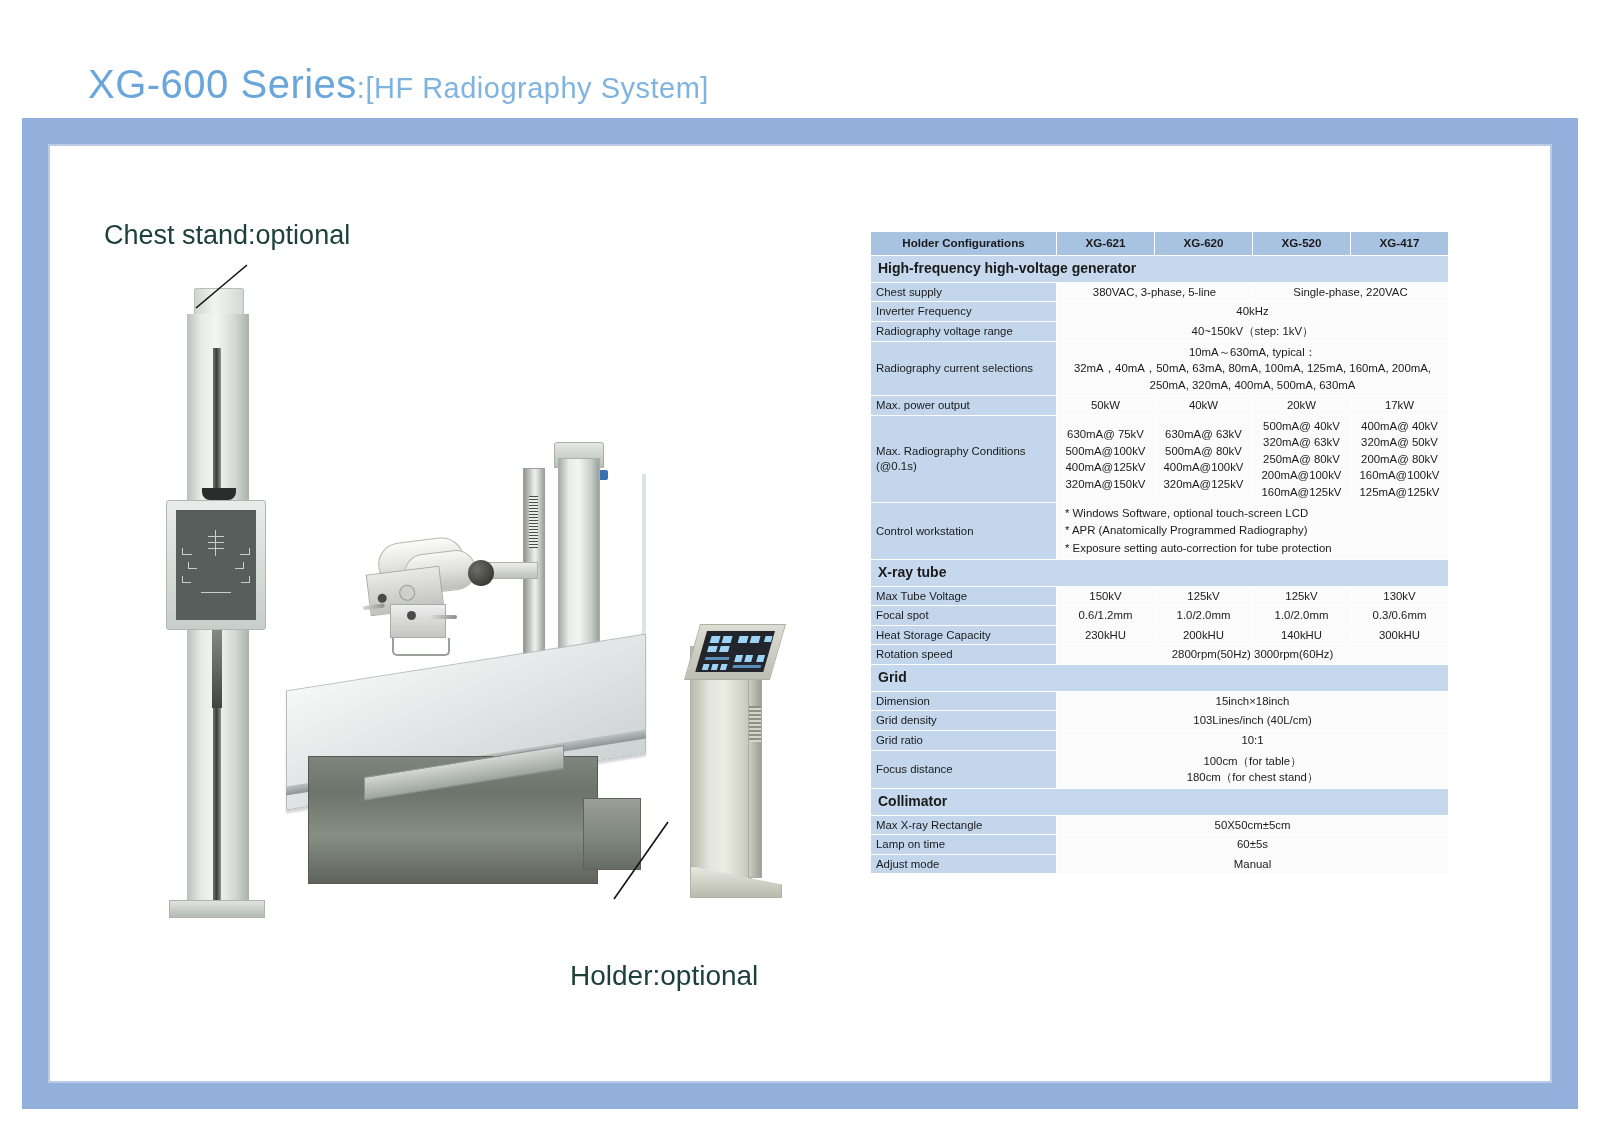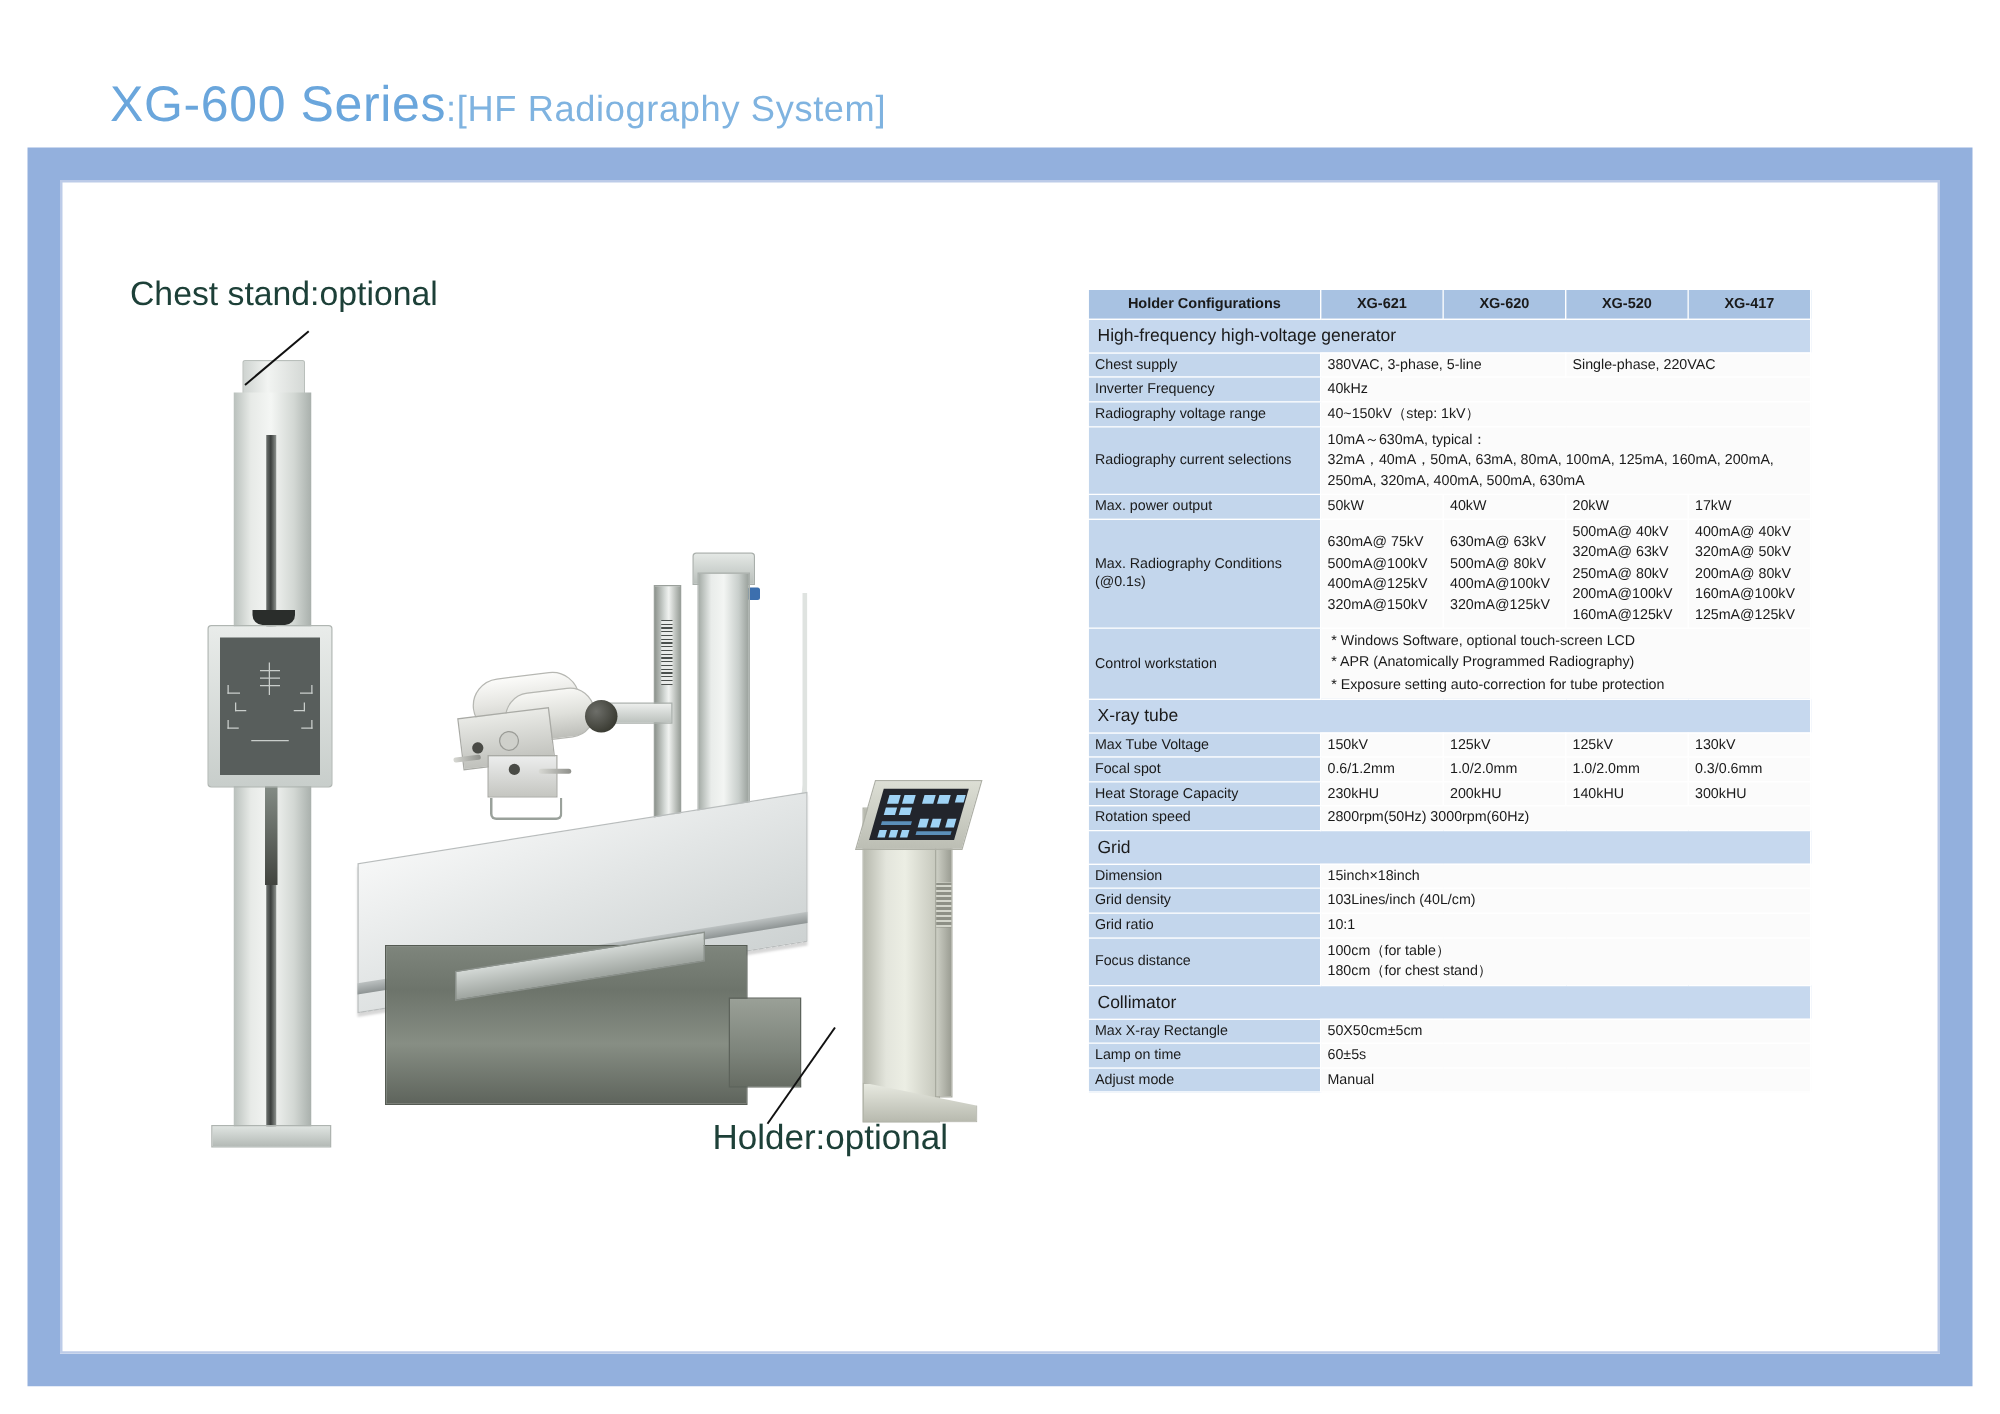--- a/index.html
+++ b/index.html
@@ -44,21 +44,21 @@
   
   .anno{
     position:absolute;
     color:#1d4038;
     font-size:27px;
     font-weight:400;
     white-space:nowrap;
     font-family:"Liberation Sans", sans-serif;
   }
   .anno-chest{left:104px;top:220px;}
-  .anno-holder{left:570px;top:894px;font-size:28px;}
+  .anno-holder{left:570px;top:960px;font-size:28px;}
   .leader{position:absolute;background:transparent;}
   .leader svg{display:block;overflow:visible;}
 
   
   .photo-area{position:absolute;left:48px;top:140px;width:800px;height:840px;}
 
   
   .cs{position:absolute;left:108px;top:148px;width:120px;height:625px;}
   .cs-toplip{position:absolute;left:38px;top:0;width:50px;height:32px;background:linear-gradient(90deg,#cfd4d1,#f2f4f2 40%,#d5d9d6);border:1px solid #b9bfbb;box-sizing:border-box;border-radius:2px;}
   .cs-col{position:absolute;left:31px;top:26px;width:62px;height:598px;background:linear-gradient(90deg,#b9c0bc 0%,#e7eae7 22%,#f4f6f4 48%,#d2d7d3 78%,#a9b0ac 100%);}
@@ -208,32 +208,33 @@
   .spec .hdr td{
     background:#a8c2e2;
     font-weight:bold;
     text-align:center;
     font-size:11.6px;
     padding:4px 5px;
     border:1px solid #ffffff;
   }
   .spec .section td{
     background:#c6d8ee;
-    font-weight:normal;
+    font-weight:bold;
     font-size:14px;
     padding:4px 7px;
     text-align:left;
   }
   .spec .lbl{
     background:#c3d6ec;
     text-align:left;
     width:186px;
   }
   .spec .val{
     background:#fbfbfb;
+    text-align:center;
   }
   .spec .val.multi{
     line-height:1.45;
   }
   .spec .val.left{text-align:left;padding-left:8px;line-height:1.5;}
 </style>
 </head>
 <body>
 
 <div class="title">

